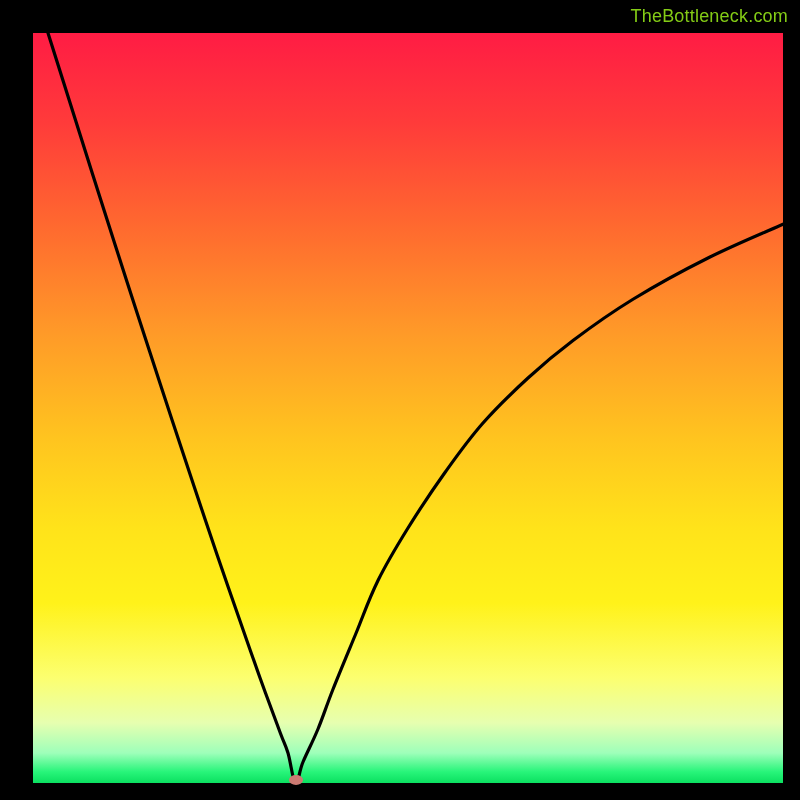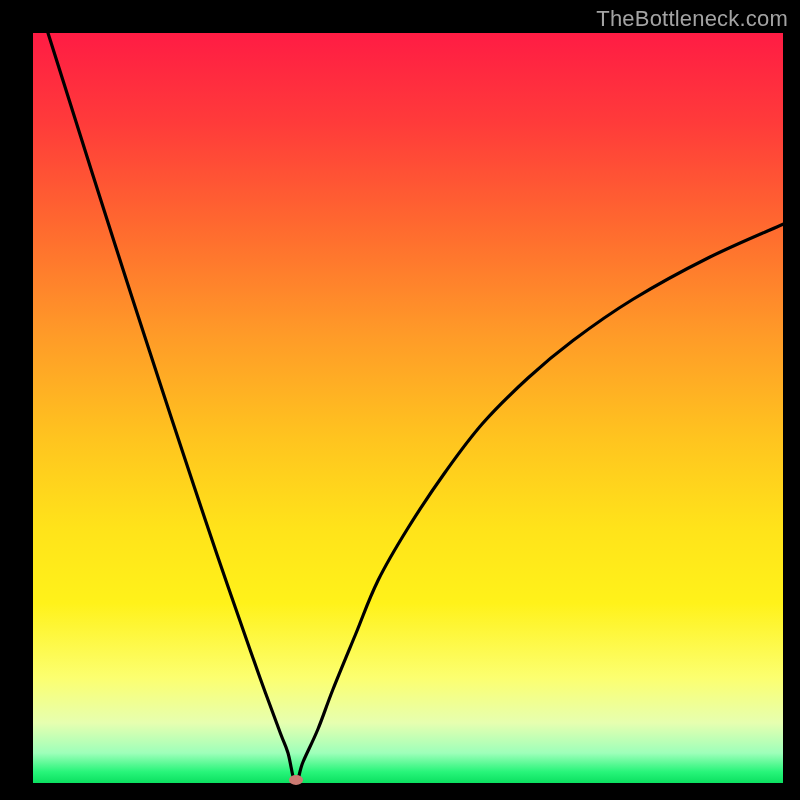--- a/index.html
+++ b/index.html
@@ -42,22 +42,22 @@
     position: absolute;
     left: 0;
     top: 0;
     width: 750px;
     height: 750px;
   }
   .watermark {
     position: absolute;
     top: 6px;
     right: 12px;
-    color: #a3a3a3;
-    font-size: 22px;
+    color: #84cc16;
+    font-size: 18px;
     font-weight: 500;
     letter-spacing: 0.2px;
     user-select: none;
   }
   .minpoint {
     position: absolute;
     width: 14px;
     height: 10px;
     background: #cc7a72;
     border-radius: 50%;

